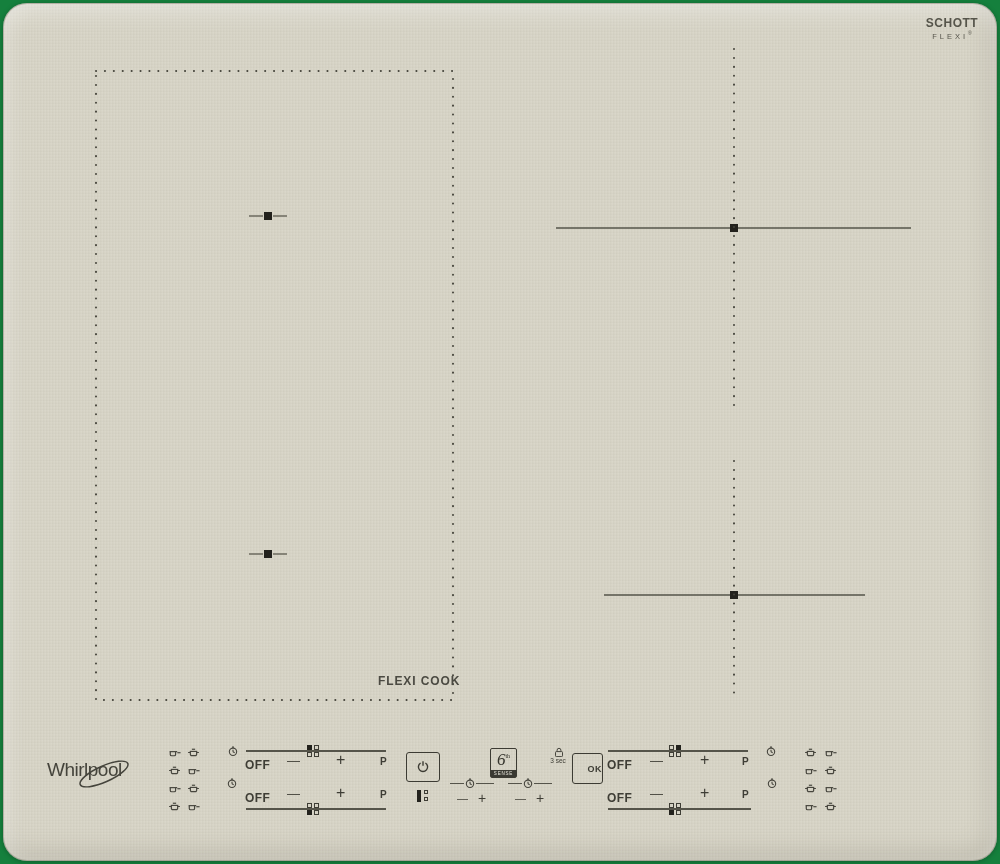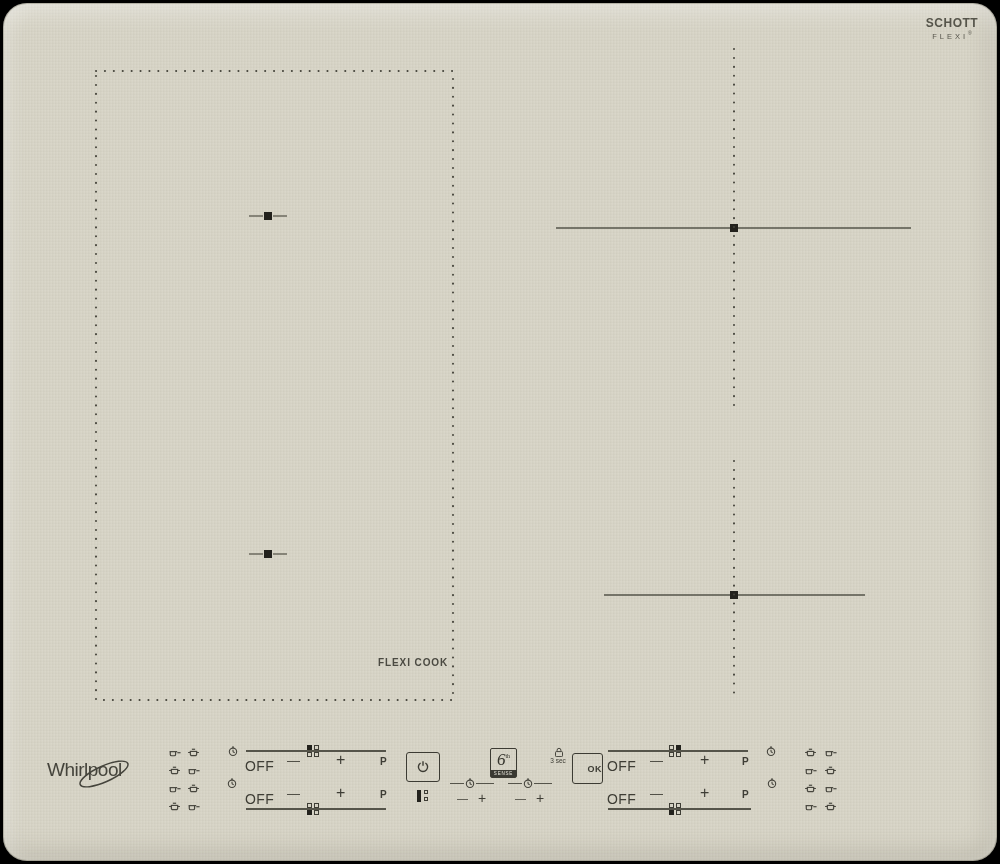--- a/index.html
+++ b/index.html
@@ -1,48 +1,48 @@
 <!DOCTYPE html>
 <html><head>
 <meta charset="utf-8">
 <style>
   html,body{margin:0;padding:0;background:#ffffff;font-family:"Liberation Sans",sans-serif;}
-  .stage{position:relative;width:1000px;height:864px;background:#000000;overflow:hidden;}
+  .stage{position:relative;width:1000px;height:864px;background:#15803d;overflow:hidden;}
   .glass{
     position:absolute;left:3px;top:3px;width:994px;height:858px;border-radius:24px;
     background-color:#d6d3c5;
     background-image:
       repeating-linear-gradient(90deg, rgba(255,255,255,0.05) 0 1px, rgba(60,58,48,0.02) 1px 2px, transparent 2px 3px),
       repeating-linear-gradient(0deg, rgba(255,255,255,0.04) 0 1px, rgba(60,58,48,0.015) 1px 2px, transparent 2px 3px);
     box-shadow:
       0 1px 5px rgba(0,0,0,0.28),
       inset 0 0 0 1px rgba(125,121,107,0.45),
       inset 0 10px 20px rgba(255,255,255,0.35),
       inset -8px -10px 22px rgba(105,101,87,0.20),
       inset 8px 0 18px rgba(255,255,255,0.18);
   }
   .overlay{position:absolute;left:0;top:0;pointer-events:none;}
   .abs{position:absolute;}
   .hline{position:absolute;height:1.5px;background:#55544a;}
   .sq{position:absolute;width:5px;height:5px;box-sizing:border-box;border:1px solid #3e3d35;background:transparent;}
   .sq.f{background:#23221d;border-color:#23221d;}
   .lbl{position:absolute;color:#3e3d35;white-space:nowrap;}
-  .off{font-size:14px;font-weight:normal;letter-spacing:0.4px;}
+  .off{font-size:12px;font-weight:bold;letter-spacing:0.4px;}
   .minus{font-size:13px;font-weight:400;}
   .plus{font-size:16px;font-weight:400;}
   .pboost{font-size:10px;font-weight:bold;}
   .tminus{font-size:11px;}
   .tplus{font-size:14px;}
   .icon{position:absolute;}
   .whirlpool{position:absolute;left:44px;top:756px;font-size:19px;font-weight:400;color:#45443c;letter-spacing:-0.5px;}
   .schott{position:absolute;left:916px;top:13px;width:66px;text-align:center;color:#56554b;}
   .schott1{font-size:12px;font-weight:bold;letter-spacing:0.5px;}
   .schott2{font-size:7.5px;letter-spacing:3px;margin-top:0px;}
   .schott2 .reg{font-size:5px;letter-spacing:0;vertical-align:super;}
-  .flexi{position:absolute;left:375px;top:654px;font-size:10px;font-weight:bold;letter-spacing:0.9px;color:#4b4a42;}
+  .flexi{position:absolute;left:375px;top:671px;font-size:12px;font-weight:bold;letter-spacing:0.9px;color:#4b4a42;}
   .btn{position:absolute;box-sizing:border-box;border:1.5px solid #3c3b33;border-radius:3px;
        display:flex;align-items:center;justify-content:center;background:transparent;}
   .okbtn{font-size:9px;font-weight:bold;color:#3e3d35;letter-spacing:0.5px;justify-content:flex-end;}
   .sense-box{position:absolute;left:487px;top:745px;width:27px;height:30px;box-sizing:border-box;
        border:1.5px solid #3c3b33;border-radius:2px;display:flex;flex-direction:column;align-items:center;}
   .sense-digit{flex:1;display:flex;align-items:center;justify-content:center;
        font-family:"Liberation Serif",serif;font-style:italic;color:#35342d;font-size:17px;line-height:1;}
   .sense-digit sup{font-size:6px;font-style:normal;margin-left:0px;margin-top:-8px;}
   .sense-band{width:100%;height:7px;background:#3a3932;color:#e8e6dc;font-size:4.5px;letter-spacing:0.8px;
        display:flex;align-items:center;justify-content:center;}

